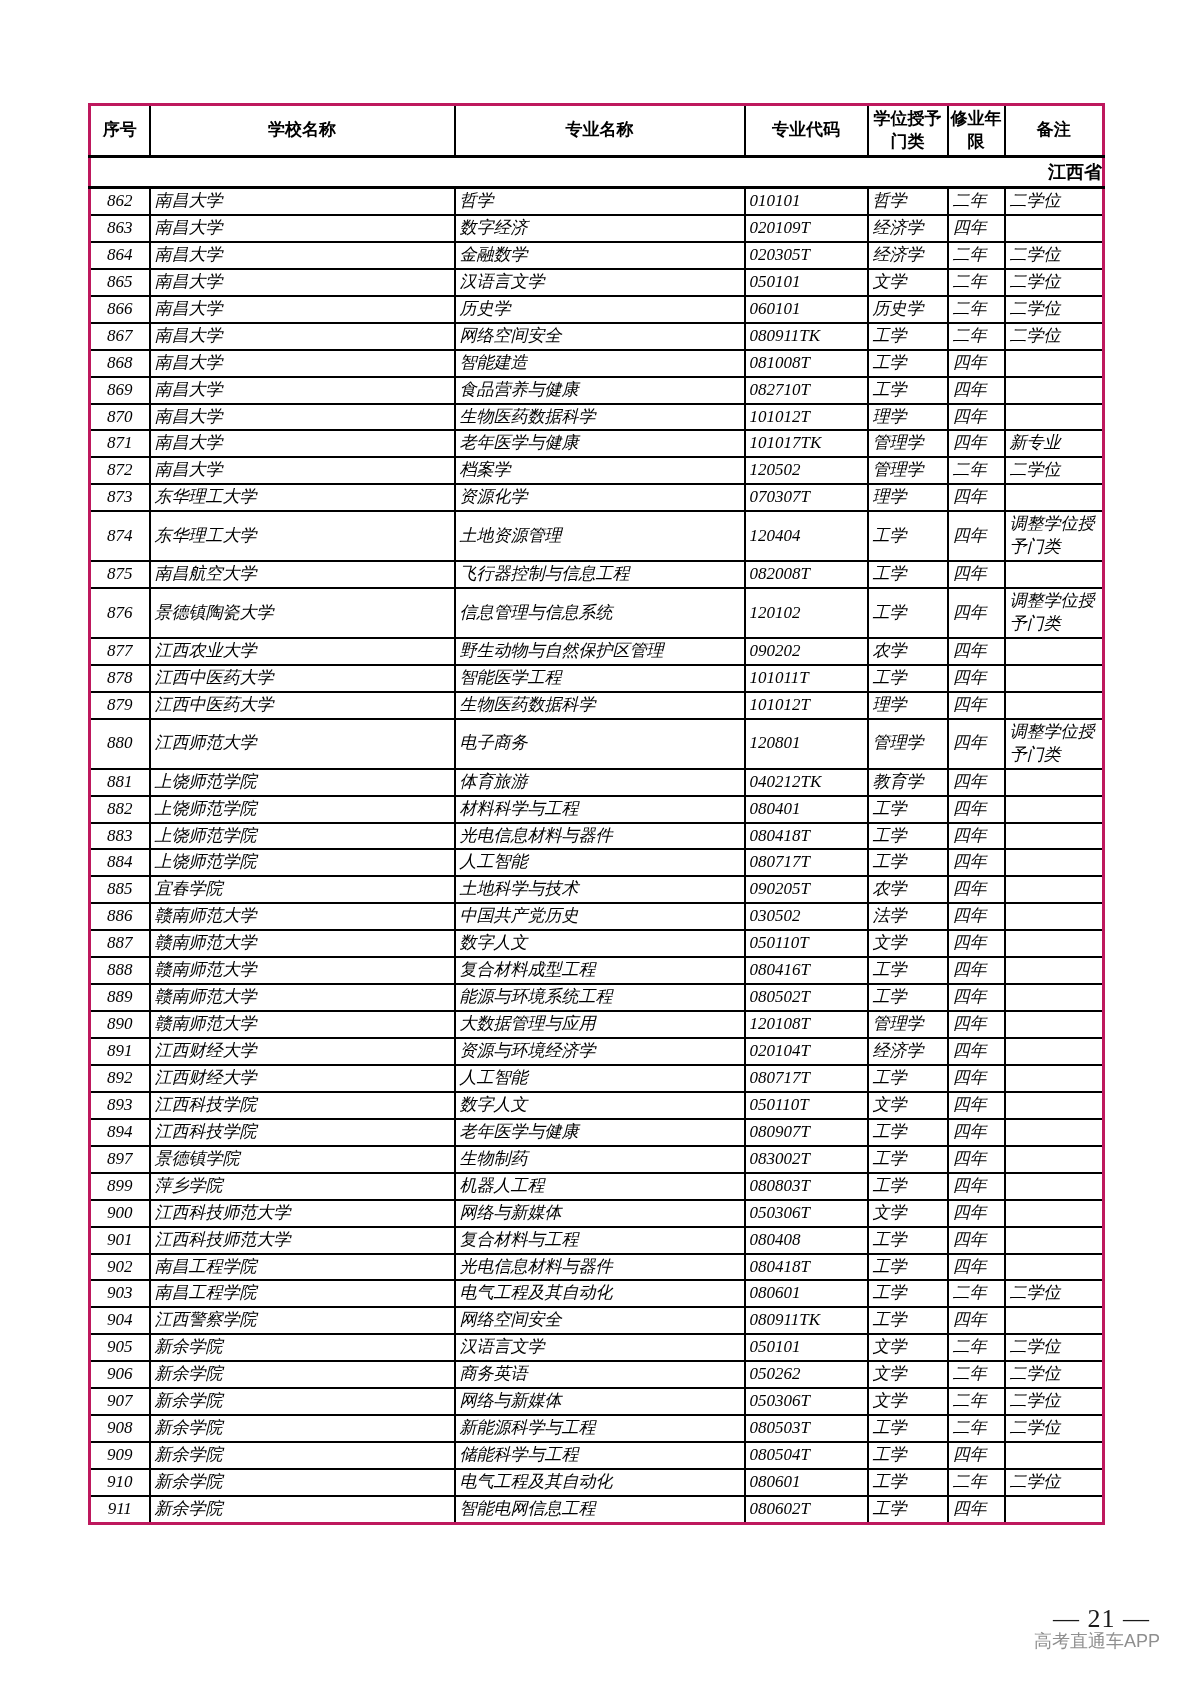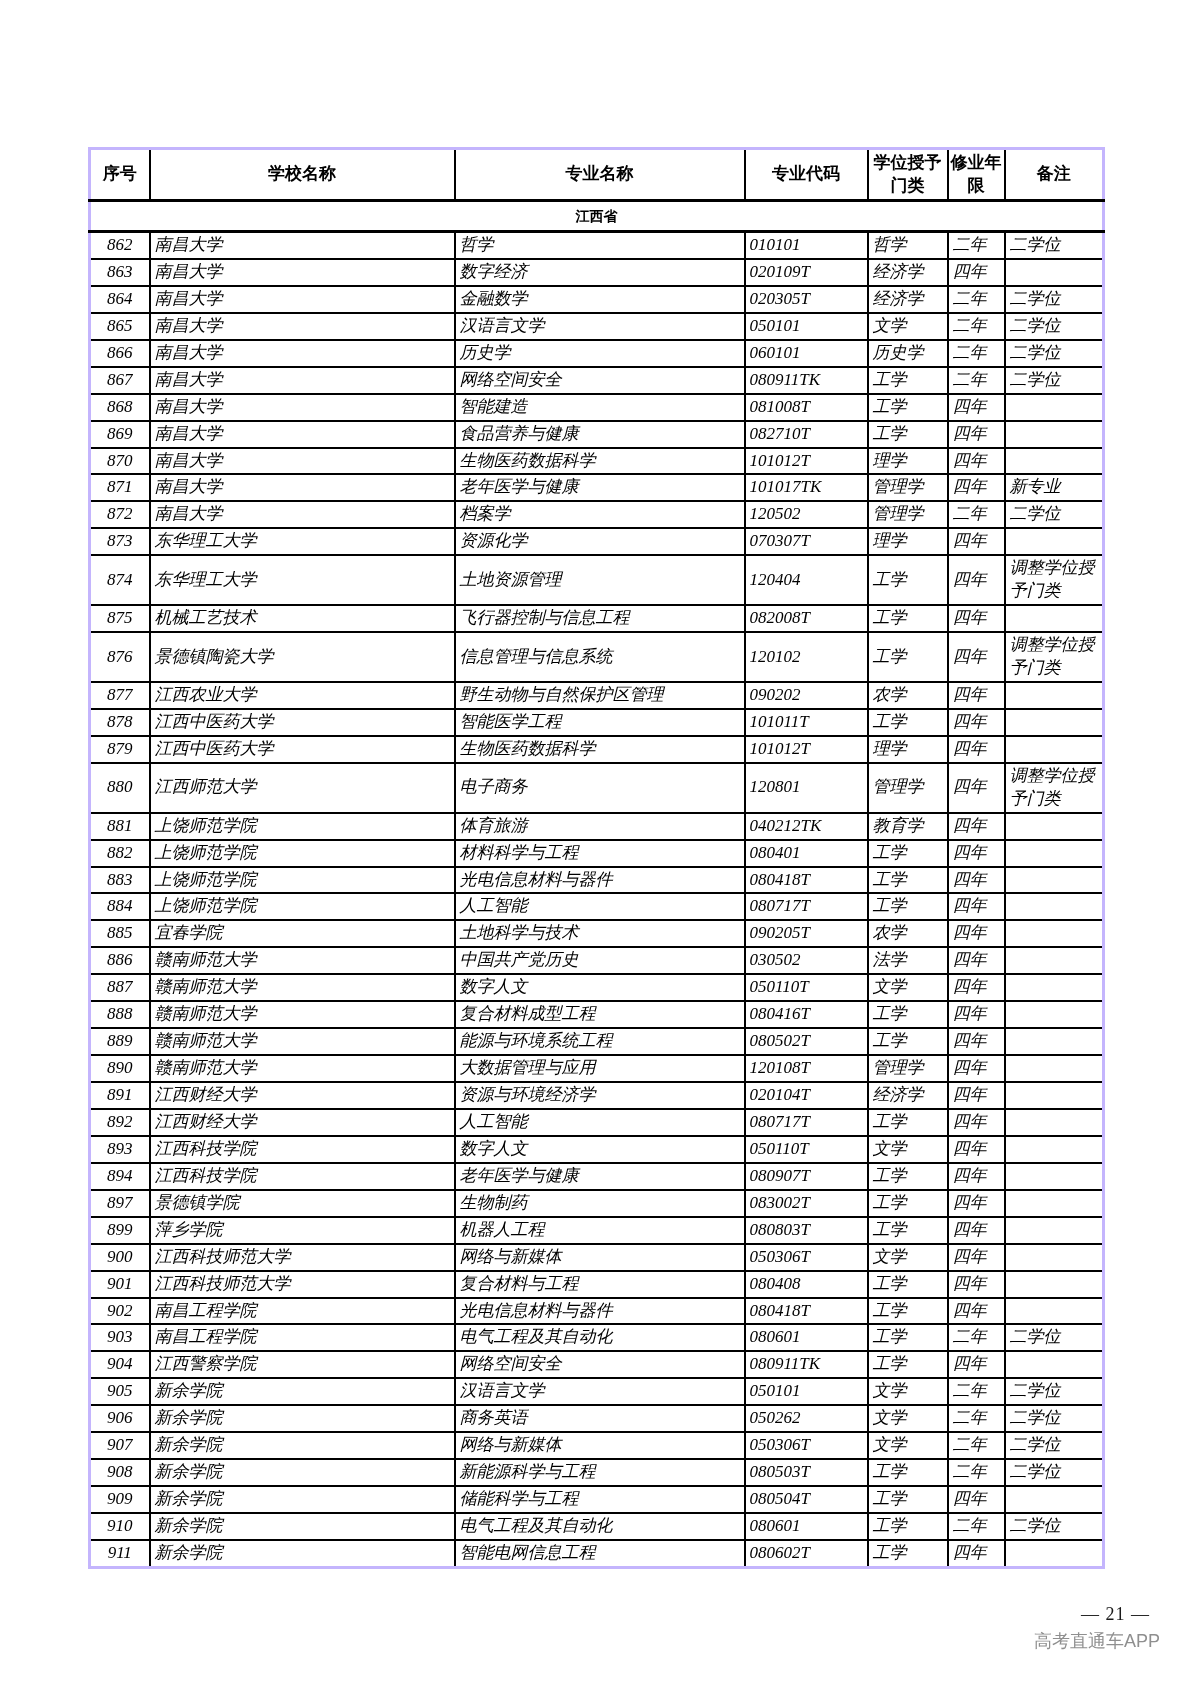--- a/index.html
+++ b/index.html
@@ -18,64 +18,63 @@
     position: absolute;
     inset: 0;
   }
   table.majors {
     position: absolute;
     left: 88px;
     top: 103px;
     width: 1014px;
     border-collapse: collapse;
     table-layout: fixed;
-    border: 3px solid #c4b5fd;
+    border: 3px solid #be185d;
     background: #fff;
-    margin-top: 44px;
   }
   th, td {
     border: 2px solid #000;
     overflow: hidden;
     vertical-align: middle;
   }
   thead tr { height: 52px; }
   thead th {
     font-family: "Liberation Sans", sans-serif;
     font-weight: 600;
     font-size: 17px;
     text-align: center;
     line-height: 1.3;
     padding: 2px 1px;
     border-bottom: 3px solid #000;
   }
   tr.section-row { height: 31px; }
   tr.section-row td {
-    text-align: center;
+    text-align: right;
     font-family: "Liberation Sans", sans-serif;
     font-weight: 600;
-    font-size: 14px;
+    font-size: 18px;
     border-bottom: 3px solid #000;
     padding: 0;
   }
   tbody tr.data-row { height: 24px; font-style: italic; }
   tbody td {
     font-size: 17px;
     line-height: 1.35;
     padding: 1px 4px;
     text-align: left;
   }
   tbody td.c-no {
     text-align: center;
     padding: 1px 0;
   }
   .page-number {
     position: absolute;
     top: 1604px;
     right: 40px;
-    font-size: 18px;
+    font-size: 26px;
     letter-spacing: 1px;
     color: #1a1a1a;
   }
   .watermark {
     position: absolute;
     top: 1629px;
     right: 30px;
     font-size: 18px;
     color: #8f8f8f;
     font-family: "Liberation Sans", sans-serif;
@@ -238,21 +237,21 @@
     <td class="c-school">东华理工大学</td>
     <td class="c-major">土地资源管理</td>
     <td class="c-code">120404</td>
     <td class="c-degree">工学</td>
     <td class="c-years">四年</td>
     <td class="c-remark">调整学位授予门类</td>
   </tr>
 
   <tr class="data-row">
     <td class="c-no">875</td>
-    <td class="c-school">机械工艺技术</td>
+    <td class="c-school">南昌航空大学</td>
     <td class="c-major">飞行器控制与信息工程</td>
     <td class="c-code">082008T</td>
     <td class="c-degree">工学</td>
     <td class="c-years">四年</td>
     <td class="c-remark"></td>
   </tr>
 
   <tr class="data-row">
     <td class="c-no">876</td>
     <td class="c-school">景德镇陶瓷大学</td>

